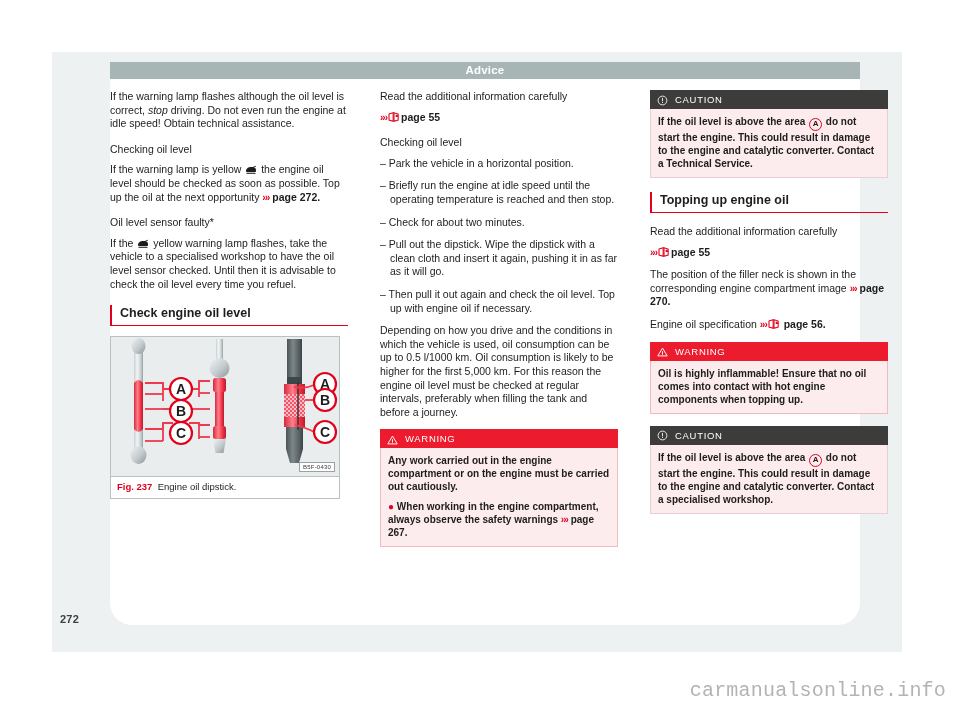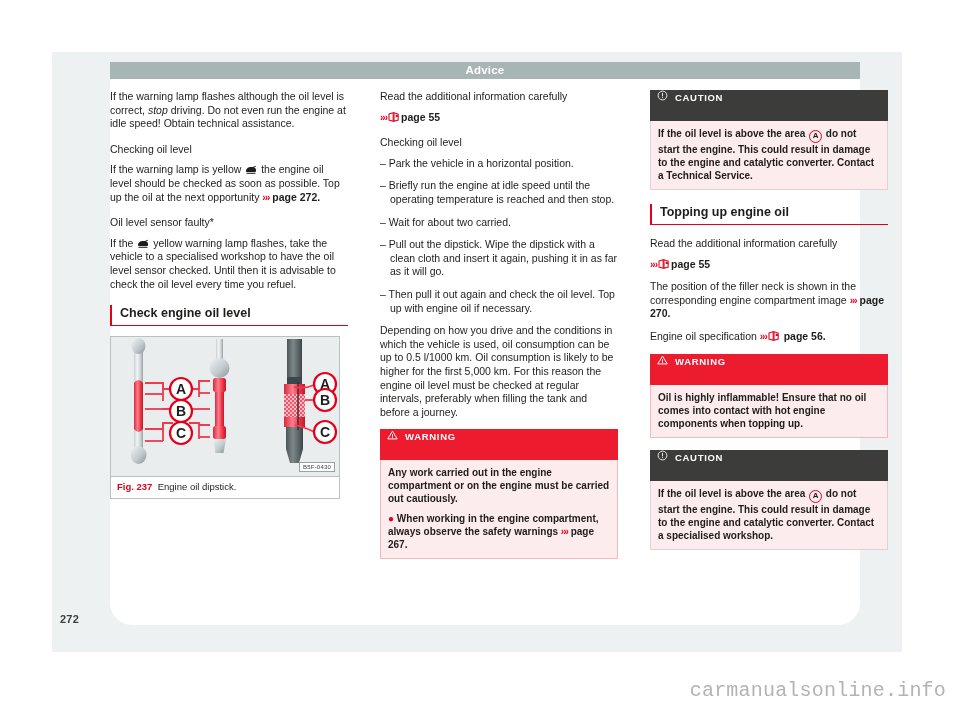--- a/index.html
+++ b/index.html
@@ -152,29 +152,29 @@
     font-size: 8px;
     font-weight: bold;
     color: #1d1d1b;
     vertical-align: -1px;
     margin: 0 1px;
   }
 
   
   .box { margin: 10px 0 12px 0; }
   .box-hdr {
-    height: 31px;
+    height: 19px;
     line-height: 15px;
     font-size: 9.5px;
-    font-weight: bold;
+    font-weight: normal;
     letter-spacing: 0.7px;
     padding-left: 6px;
     color: #ffffff;
     display: flex;
-    align-items: flex-start;
+    align-items: center;
     gap: 6px;
   }
   .box-hdr.warning { background: #ed1b2e; }
   .box-hdr.caution { background: #3c3c3b; }
   .box-body {
     background: #fdeced;
     border: 1px solid #f3b9bf;
     border-top: none;
     padding: 6px 7px 7px 7px;
     font-size: 10px;
@@ -381,21 +381,21 @@
       <p class="blk bold"><span class="pg-arrow">›››</span><span class="book-icon"><svg viewBox="0 0 14 12" width="12" height="10">
               <path d="M1 2.5 L6 1 L6 11 L1 9.6 Z" fill="#ffffff" stroke="#e2001a" stroke-width="1.3"></path>
               <path d="M7 1 L12 2.5 L12 9.6 L7 11 Z" fill="#ffffff" stroke="#e2001a" stroke-width="1.3"></path>
               <path d="M9 3.2 L12.6 3.2 L11 4.6 L12.6 6 L9 6 Z" fill="#e2001a"></path>
             </svg></span><span>page 55</span></p>
 
       <div class="subhead">Checking oil level</div>
 
       <div class="dash-item">– <span>Park the vehicle in a horizontal position.</span></div>
       <div class="dash-item">– <span>Briefly run the engine at idle speed until the operating temperature is reached and then stop.</span></div>
-      <div class="dash-item">– <span>Wait for about two carried.</span></div>
+      <div class="dash-item">– <span>Check for about two minutes.</span></div>
       <div class="dash-item">– <span>Pull out the dipstick. Wipe the dipstick with a clean cloth and insert it again, pushing it in as far as it will go.</span></div>
       <div class="dash-item">– <span>Then pull it out again and check the oil level. Top up with engine oil if necessary.</span></div>
 
       <p class="blk">Depending on how you drive and the conditions in which the vehicle is used, oil consumption can be up to 0.5 l/1000 km. Oil consumption is likely to be higher for the first 5,000 km. For this reason the engine oil level must be checked at regular intervals, preferably when filling the tank and before a journey.</p>
 
       <div class="box">
         <div class="box-hdr warning">
           <span class="warn-tri-inline"><svg viewBox="0 0 14 12" width="11" height="10">
                 <path d="M7 1 L13 11 L1 11 Z" fill="none" stroke="#ffffff" stroke-width="1.2"></path>
                 <rect x="6.4" y="5" width="1.2" height="3.4" fill="#ffffff"></rect>

